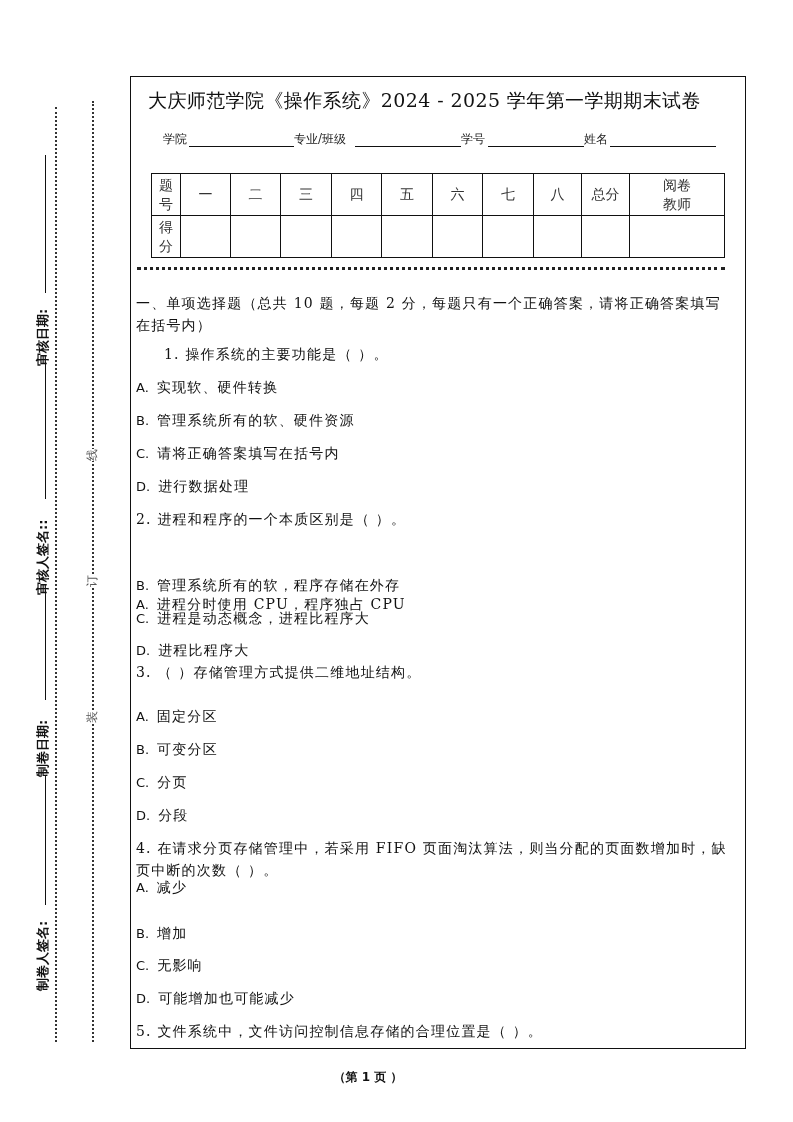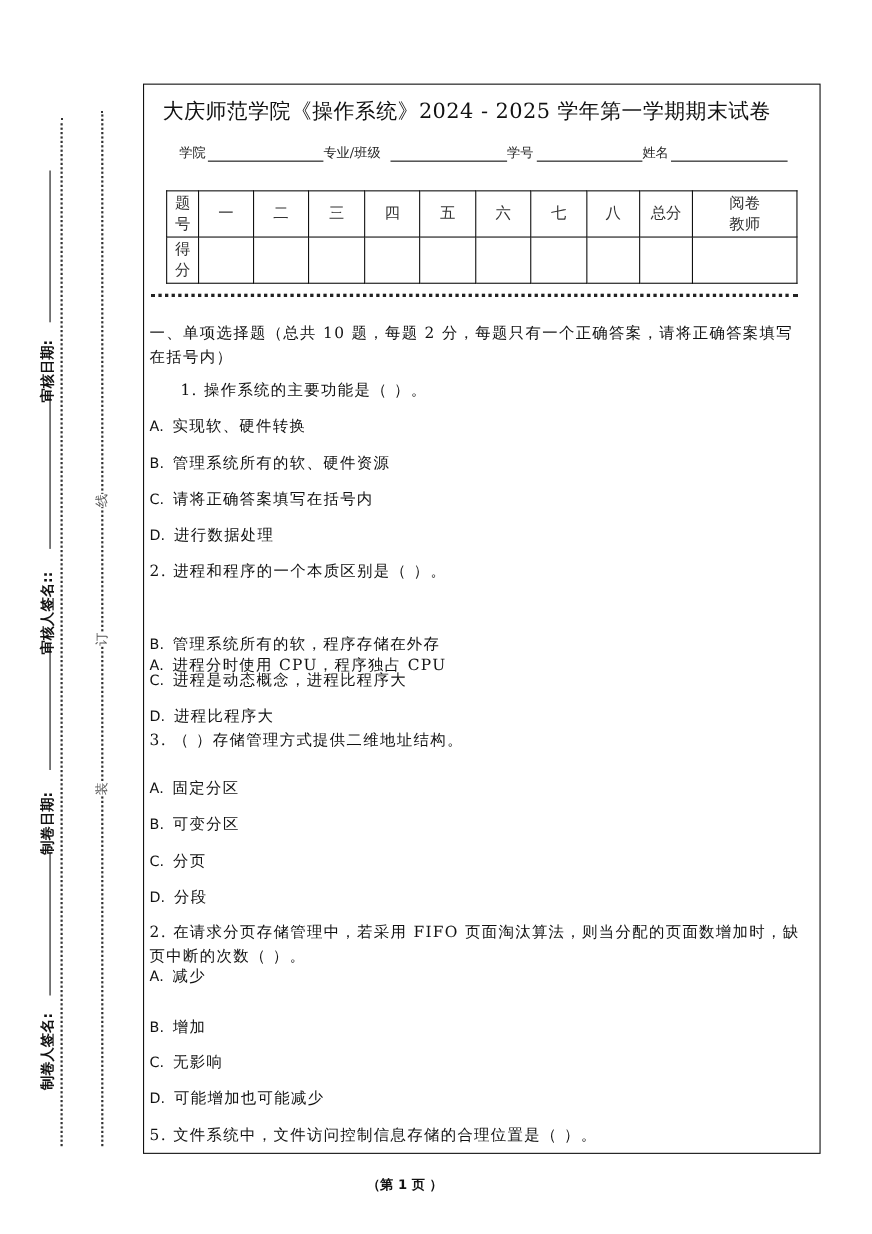--- a/index.html
+++ b/index.html
@@ -142,21 +142,21 @@
   <div class="q-line" style="top:285px;"><span class="opt-key">B.</span><span>管理系统所有的软，程序存储在外存</span></div>
   <div class="q-line" style="top:318px;"><span class="opt-key">C.</span><span>进程是动态概念，进程比程序大</span></div>
   <div class="q-line" style="top:350px;"><span class="opt-key">D.</span><span>进程比程序大</span></div>
 
   <div class="q-line" style="top:372px;">3.  （    ）存储管理方式提供二维地址结构。</div>
   <div class="q-line" style="top:416px;"><span class="opt-key">A.</span><span>固定分区</span></div>
   <div class="q-line" style="top:449px;"><span class="opt-key">B.</span><span>可变分区</span></div>
   <div class="q-line" style="top:482px;"><span class="opt-key">C.</span><span>分页</span></div>
   <div class="q-line" style="top:515px;"><span class="opt-key">D.</span><span>分段</span></div>
 
-  <div class="q-wrap" style="top:545px;">2.  在请求分页存储管理中，若采用 FIFO 页面淘汰算法，则当分配的页面数增加时，缺页中断的次数（    ）。</div>
+  <div class="q-wrap" style="top:545px;">4.  在请求分页存储管理中，若采用 FIFO 页面淘汰算法，则当分配的页面数增加时，缺页中断的次数（    ）。</div>
   <div class="q-line" style="top:587px;"><span class="opt-key">A.</span><span>减少</span></div>
   <div class="q-line" style="top:633px;"><span class="opt-key">B.</span><span>增加</span></div>
   <div class="q-line" style="top:665px;"><span class="opt-key">C.</span><span>无影响</span></div>
   <div class="q-line" style="top:698px;"><span class="opt-key">D.</span><span>可能增加也可能减少</span></div>
 
   <div class="q-line" style="top:731px;">5.  文件系统中，文件访问控制信息存储的合理位置是（    ）。</div>
 </div>
 
 <div class="footer">（第 1 页 ）</div>
 

